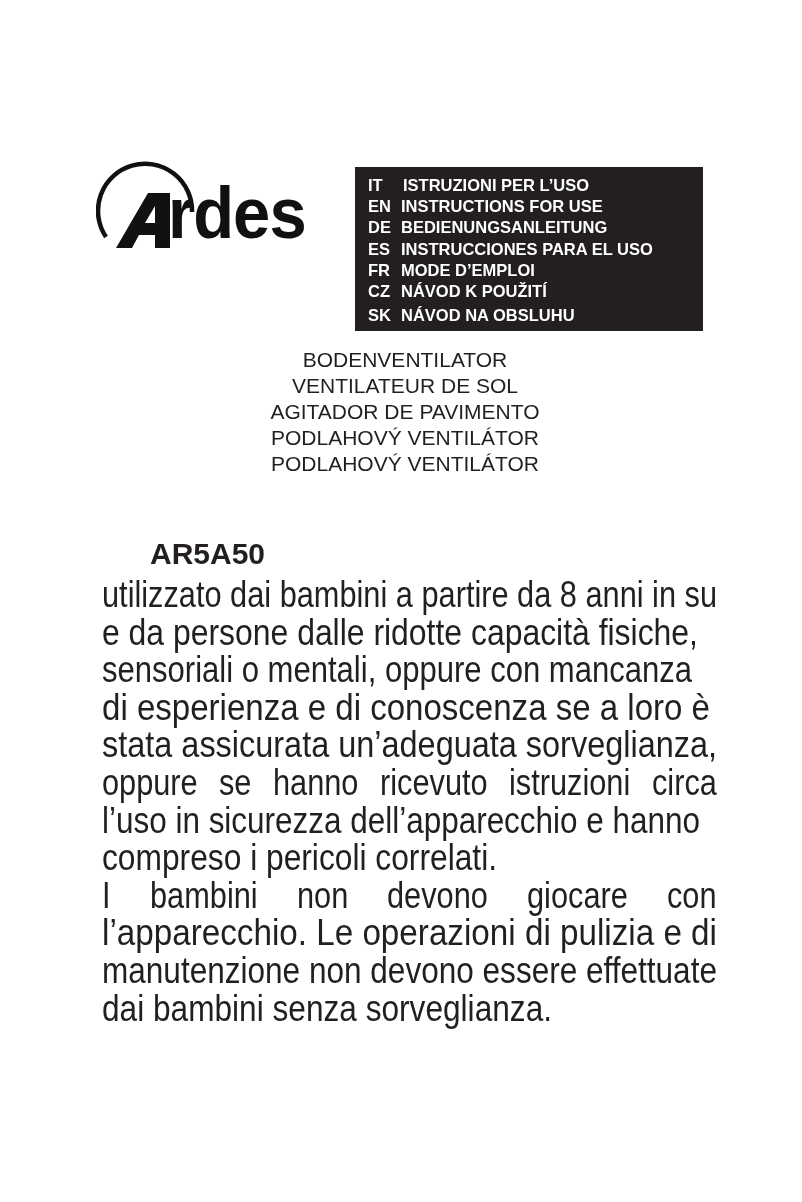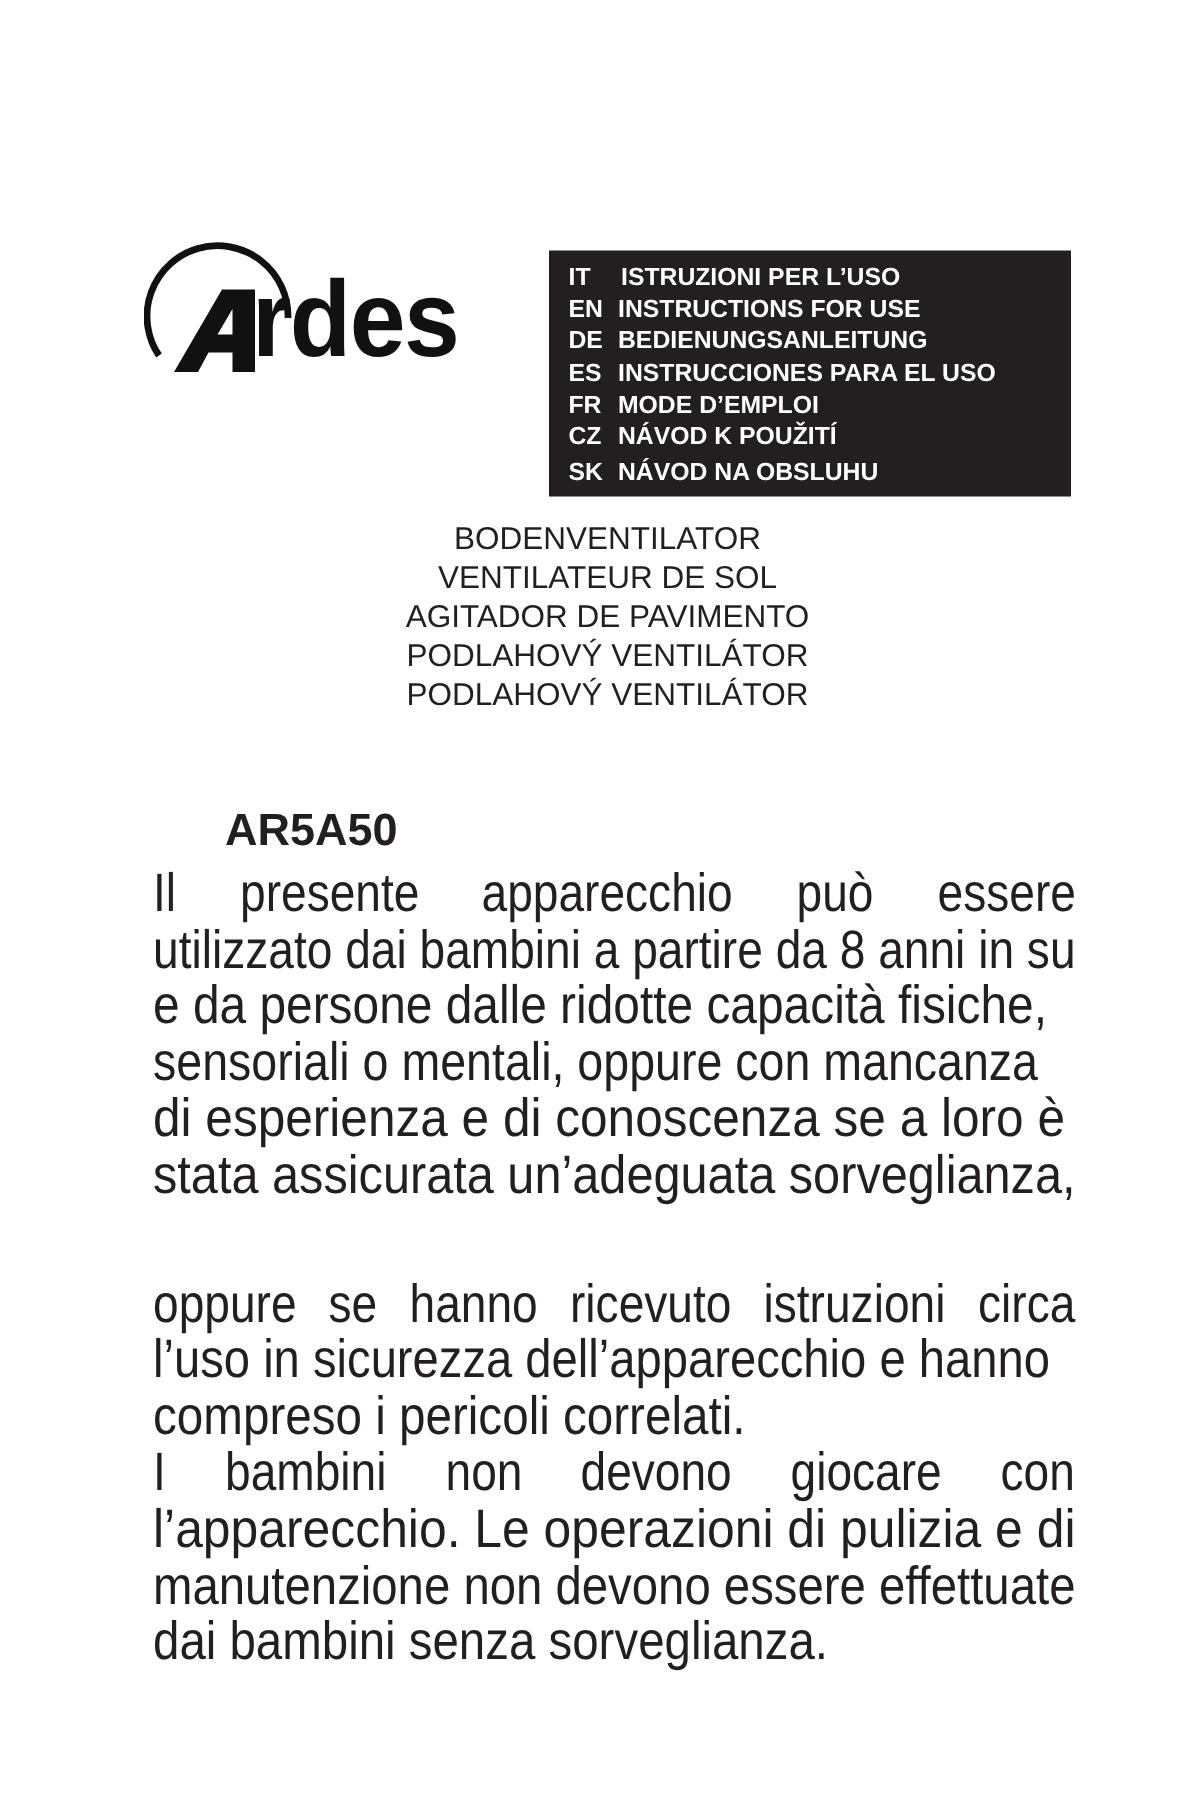--- a/index.html
+++ b/index.html
@@ -40,21 +40,20 @@
     
     .lang-box {
       position: absolute;
       left: 355px;
       top: 167px;
       width: 348px;
       height: 164px;
       background: #231f20;
       box-sizing: border-box;
       padding-top: 6px;
-      margin-left: 11px;
     }
     .lang-row {
       position: absolute;
       left: 0;
       height: 20px;
       color: #ffffff;
       font-weight: bold;
       font-size: 16.5px;
       line-height: 20px;
       white-space: nowrap;
@@ -161,33 +160,26 @@
   <div class="product-line">BODENVENTILATOR</div>
   <div class="product-line">VENTILATEUR DE SOL</div>
   <div class="product-line">AGITADOR DE PAVIMENTO</div>
   <div class="product-line">PODLAHOVÝ VENTILÁTOR</div>
   <div class="product-line">PODLAHOVÝ VENTILÁTOR</div>
 </div>
 
 <div class="model">AR5A50</div>
 
 <div class="body-text" id="body-text">
-  <div class="bline just" style="width: 615px;">
-      <span class="word" style="transform: scaleX(0.8537); transform-origin: left center; margin-right: -2.6334px;">Il</span>
-      <span class="word" style="transform: scaleX(0.8537); transform-origin: left center; margin-right: -20.498px;">presente</span>
-      <span class="word" style="transform: scaleX(0.8537); transform-origin: left center; margin-right: -28.6954px;">apparecchio</span>
-      <span class="word" style="transform: scaleX(0.8537); transform-origin: left center; margin-right: -8.78943px;">può</span>
-      <span class="word" style="transform: scaleX(0.8537); transform-origin: left center; margin-right: -15.8095px;">essere</span>
-    </div>
   <div class="bline" style="display: block; transform: scaleX(0.8537); width: 720.422px;">utilizzato dai bambini a partire da 8 anni in su</div>
   <div class="bline" style="display: block; transform: scaleX(0.8863); width: 672.422px;">e da persone dalle ridotte capacità fisiche,</div>
   <div class="bline" style="display: block; transform: scaleX(0.8621); width: 684.391px;">sensoriali o mentali, oppure con mancanza</div>
   <div class="bline" style="display: block; transform: scaleX(0.9178); width: 662.422px;">di esperienza e di conoscenza se a loro è</div>
   <div class="bline" style="display: block; transform: scaleX(0.9012); width: 682.438px;">stata assicurata un’adeguata sorveglianza,</div>
-  <div class="bline just" style="width: 615px; margin-top: 48px;">
+  <div class="bline just" style="width: 615px;">
       <span class="word" style="transform: scaleX(0.8537); transform-origin: left center; margin-right: -16.4016px;">oppure</span>
       <span class="word" style="transform: scaleX(0.8537); transform-origin: left center; margin-right: -5.56397px;">se</span>
       <span class="word" style="transform: scaleX(0.8537); transform-origin: left center; margin-right: -14.646px;">hanno</span>
       <span class="word" style="transform: scaleX(0.8537); transform-origin: left center; margin-right: -18.4429px;">ricevuto</span>
       <span class="word" style="transform: scaleX(0.8537); transform-origin: left center; margin-right: -20.7837px;">istruzioni</span>
       <span class="word" style="transform: scaleX(0.8537); transform-origin: left center; margin-right: -11.1211px;">circa</span>
     </div>
   <div class="bline" style="display: block; transform: scaleX(0.8737); width: 684.422px;">l’uso in sicurezza dell’apparecchio e hanno</div>
   <div class="bline" style="display: block; transform: scaleX(0.8814); width: 448.156px;">compreso i pericoli correlati.</div>
   <div class="bline just" style="width: 615px;">

